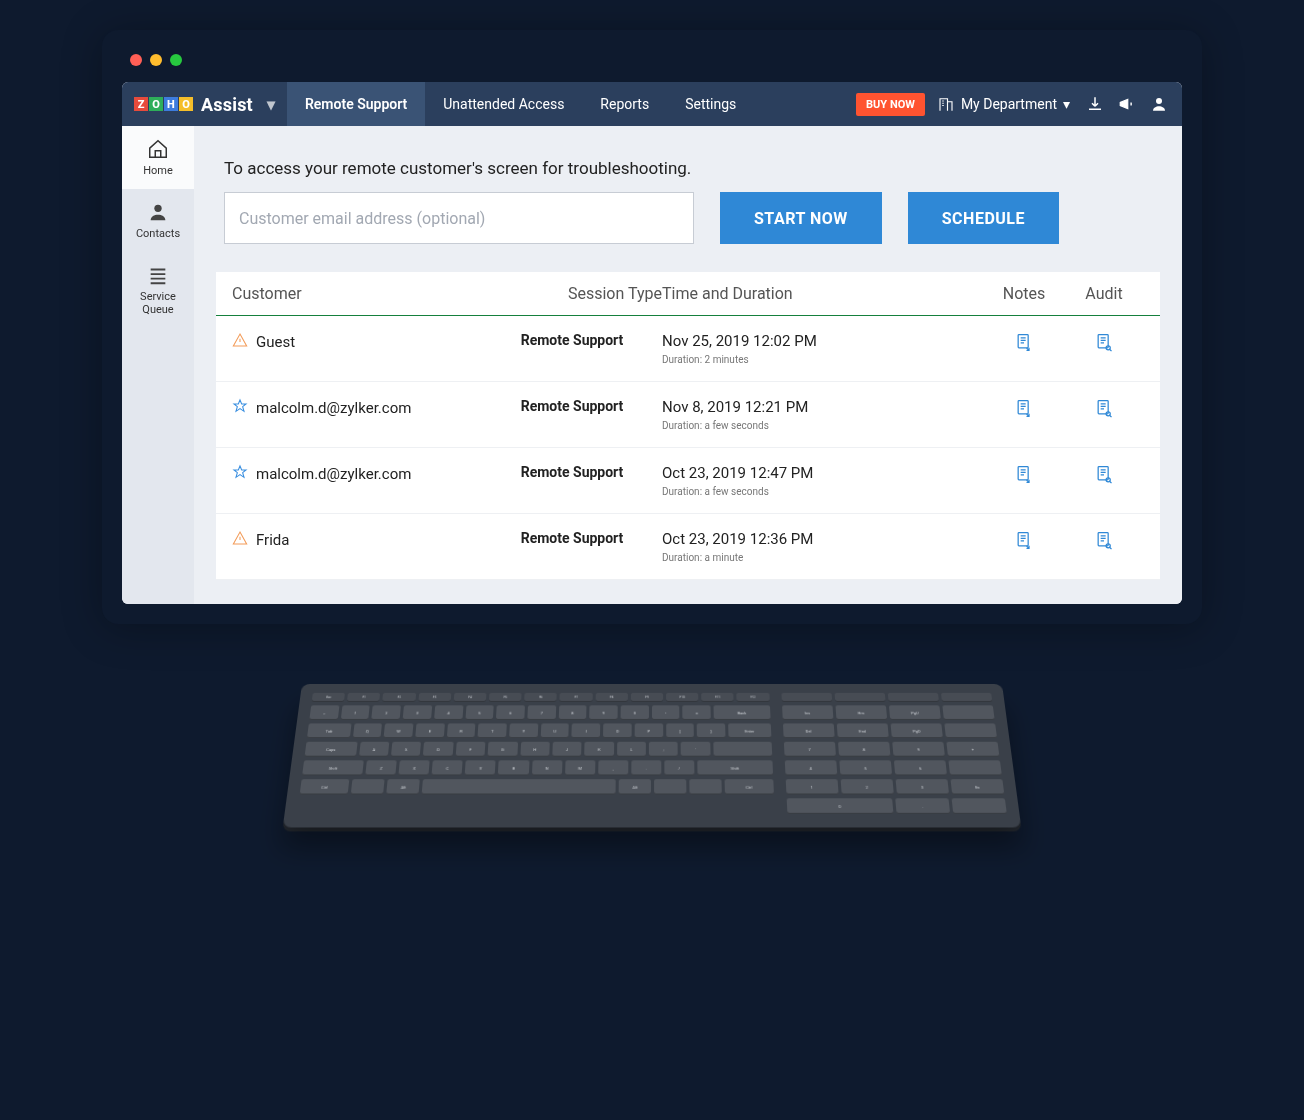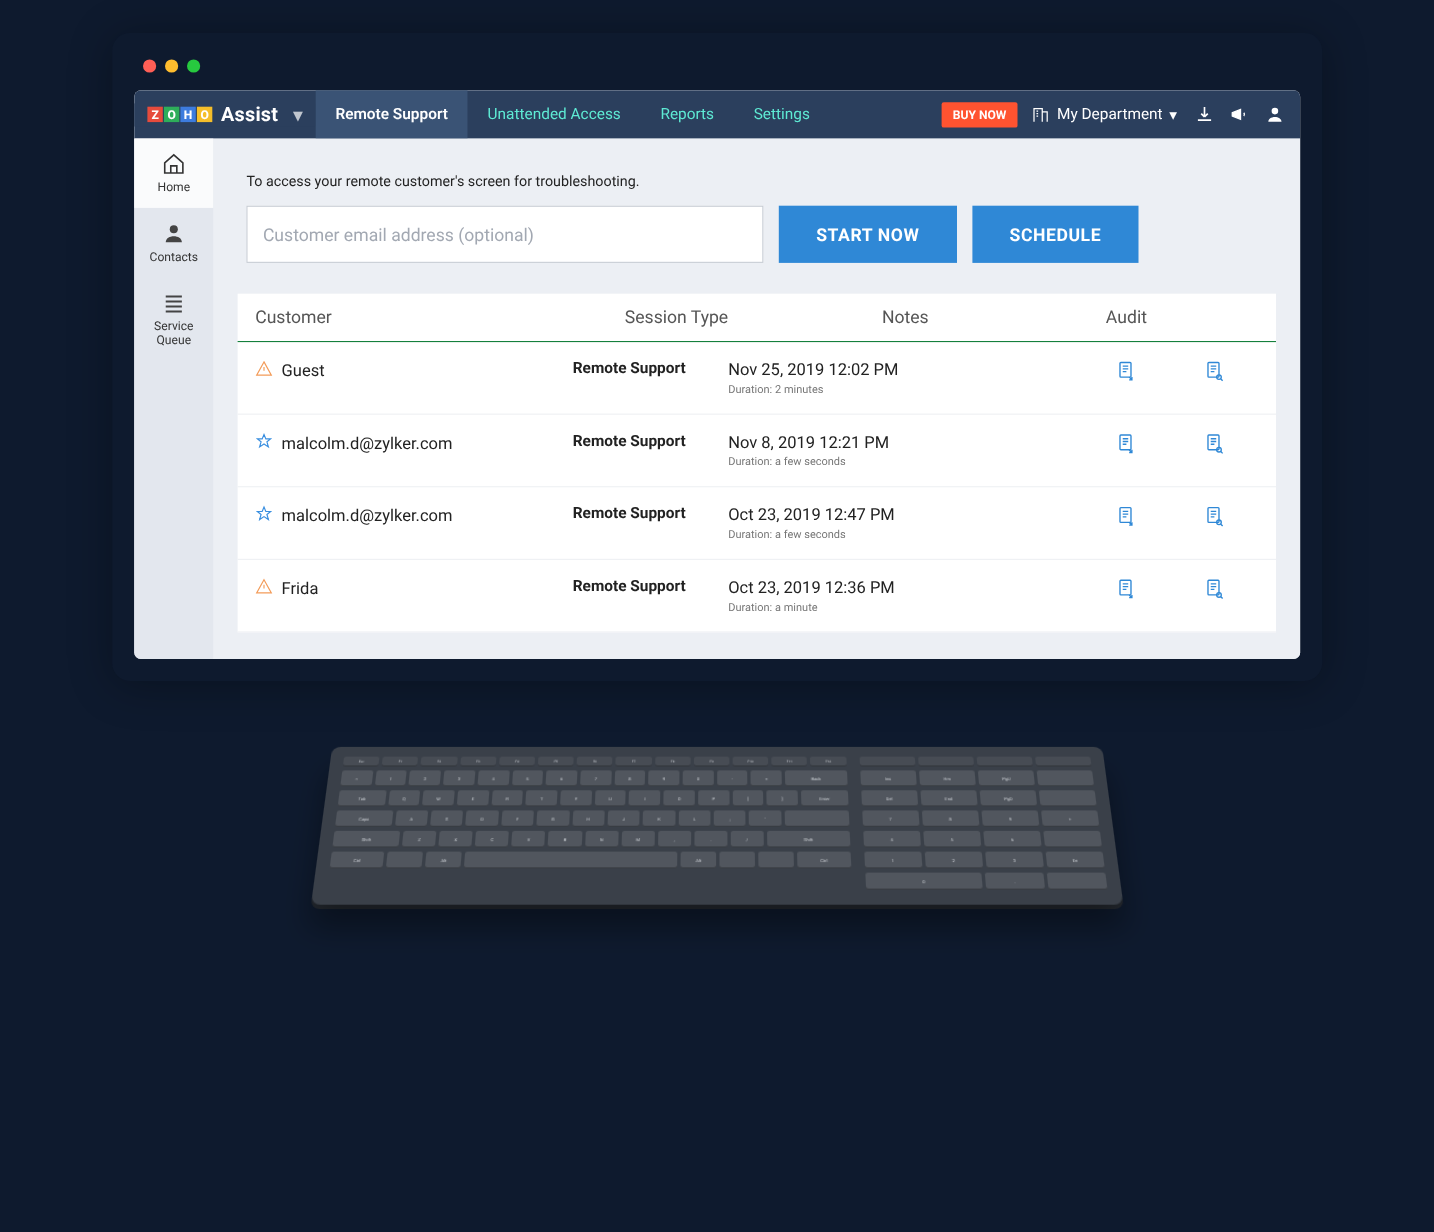--- a/index.html
+++ b/index.html
@@ -16,43 +16,43 @@
 
     
     .topbar { display: flex; align-items: center; background: #2b3f5d; color: #fff; height: 44px; }
     .logo-box { display: flex; align-items: center; gap: 8px; padding: 0 12px; background: #2b3f5d; font-weight:700; }
     .logo-squares { display: flex; gap: 1px; }
     .lsq { width: 14px; height: 14px; font-size: 11px; font-weight: 800; display: flex; align-items: center; justify-content: center; color: #fff; }
     .lsq1 { background: #e64b3c; } .lsq2 { background: #2eae5a;} .lsq3 { background: #3d7cde;} .lsq4 { background: #f5be2a;}
     .brand { font-size: 18px; letter-spacing: .2px; }
     .chev { margin-left: 6px; opacity: .7; }
     .nav-tabs { display: flex; height: 100%; }
-    .nav-tab { padding: 0 18px; display: flex; align-items: center; font-size: 14px; color: #5eead4; cursor: pointer; }
+    .nav-tab { padding: 0 18px; display: flex; align-items: center; font-size: 14px; color: #ffffff; cursor: pointer; }
     .nav-tab.active { background: #3a5375; font-weight: 600; color: #fff; }
     .topbar-spacer { flex: 1; }
     .buy-btn { background: #ff5330; color: #fff; padding: 5px 10px; font-size: 11px; font-weight: 700; border-radius: 2px; margin-right: 12px; cursor: pointer; }
     .dept { display: flex; align-items: center; gap: 6px; font-size: 14px; margin-right: 16px; cursor: pointer; }
     .top-icons { display: flex; gap: 14px; align-items: center; padding-right: 14px; }
     .top-icon { width: 18px; height: 18px; fill: #fff; cursor: pointer; }
 
     
     .app-body { display: flex; }
     .sidebar { width: 72px; background: #e3e7ee; display: flex; flex-direction: column; }
     .side-item { display: flex; flex-direction: column; align-items: center; gap: 4px; padding: 12px 4px; font-size: 11px; color: #333; cursor: pointer; }
     .side-item.active { background: #fafbfc; align-items: center; }
     .side-icon { width: 22px; height: 22px; fill: #444; }
     .main { flex: 1; padding: 24px 22px; background: #eceff4; }
 
     
     .radio-row { display: flex; gap: 42px; align-items: center; margin-bottom: 18px; padding-left: 8px; }
     .radio-opt { display: flex; align-items: center; gap: 8px; font-size: 17px; font-weight: 600; color: #222; cursor: pointer; }
     .radio-circle { width: 16px; height: 16px; border: 2px solid #2f88d6; border-radius: 50%; position: relative; }
     .radio-circle.checked::after { content: ""; position: absolute; inset: 2px; background: #2f88d6; border-radius: 50%; }
-    .hint { font-size: 13px; color: #222; margin: 8px 0 14px; padding-left: 8px; }
-    .action-row { display: flex; gap: 14px; padding-left: 8px; }
+    .hint { font-size: 17px; color: #222; margin: 8px 0 14px; padding-left: 8px; }
+    .action-row { display: flex; gap: 26px; padding-left: 8px; }
     .email-input { flex: 1; max-width: 470px; height: 52px; border: 1px solid #c7ccd4; padding: 0 14px; font-size: 16px; color: #333; background:#fff; }
     .email-input::placeholder { color: #a2a8b2; }
     .big-btn { height: 52px; padding: 0 34px; background: #2f88d6; color: #fff; font-size: 16px; font-weight: 700; letter-spacing: .5px; border: none; cursor: pointer; }
 
     
     .card { background: #fff; margin-top: 28px; }
     .tab-row { display: flex; justify-content: center; border-bottom: 1px solid #e4e7ec; }
     .tab { padding: 14px 22px; font-size: 15px; color: #2f88d6; cursor: pointer; font-weight: 600; }
     .tab.active { color: #222; border: 1px solid #e4e7ec; border-bottom: 1px solid #fff; margin-bottom: -1px; background:#fff;}
     .grid-head { display: grid; grid-template-columns: 250px 180px 1fr 80px 80px; padding: 12px 16px; color: #555; font-size: 16px; border-bottom:1px solid #15803d;}
@@ -159,20 +159,21 @@
         <div class="action-row">
           <input class="email-input" placeholder="Customer email address (optional)" style="">
           <button class="big-btn">START NOW</button>
           <button class="big-btn">SCHEDULE</button>
         </div>
 
         <div class="card">
           <div class="grid-head">
             <div>Customer</div>
             <div style="text-align:right;">Session Type</div>
+            <div>Time and Duration</div>
             <div class="r">Notes</div>
             <div class="r">Audit</div>
           </div>
           <div id="rows">
               <div class="row">
     <div class="cust">
       <span><svg class="mini-icon warn" viewBox="0 0 24 24">
                       <path d="M12 3l10 18H2z"></path>
                       <path d="M12 10v5M12 18v.1"></path>
                     </svg></span>

